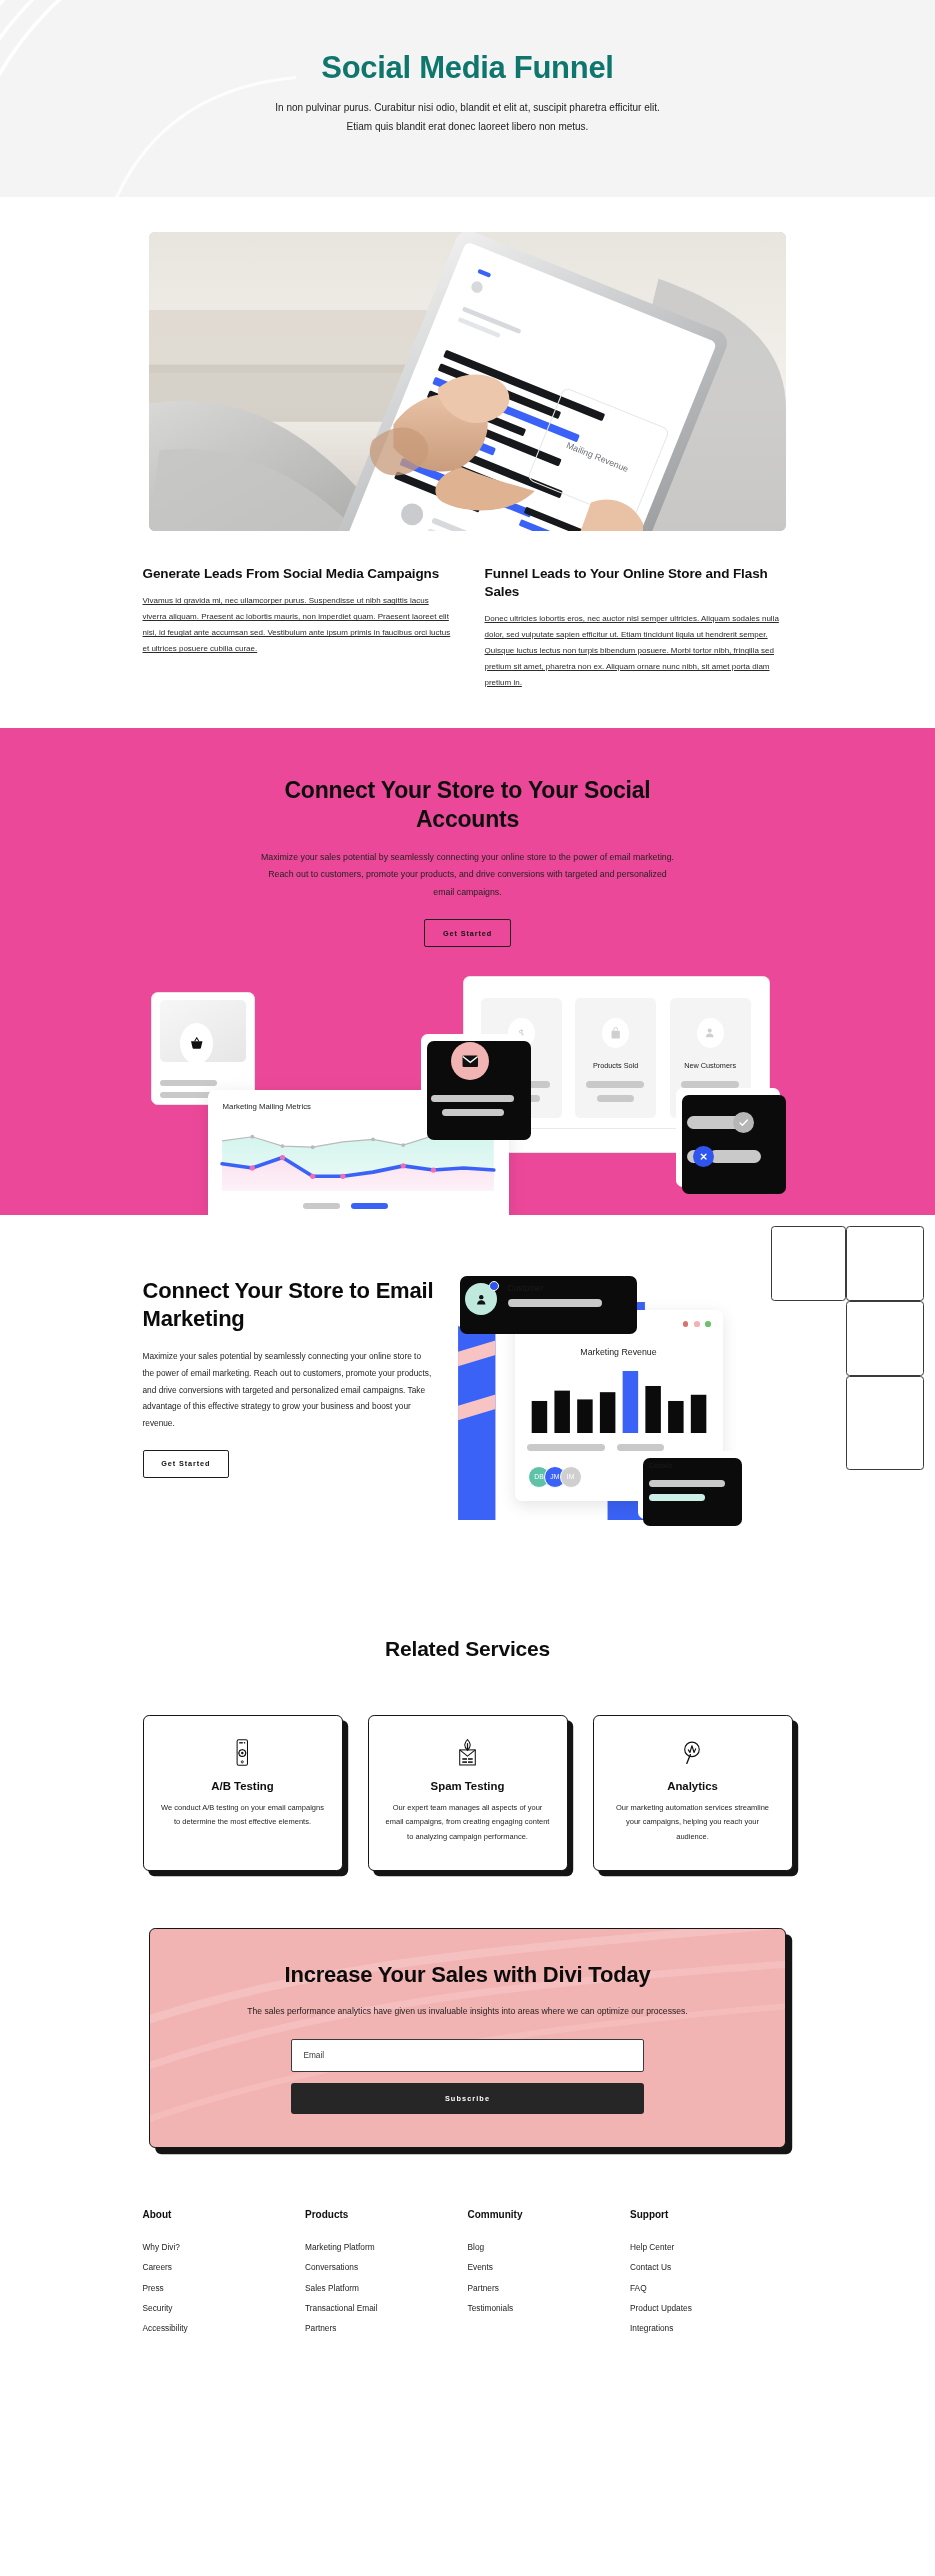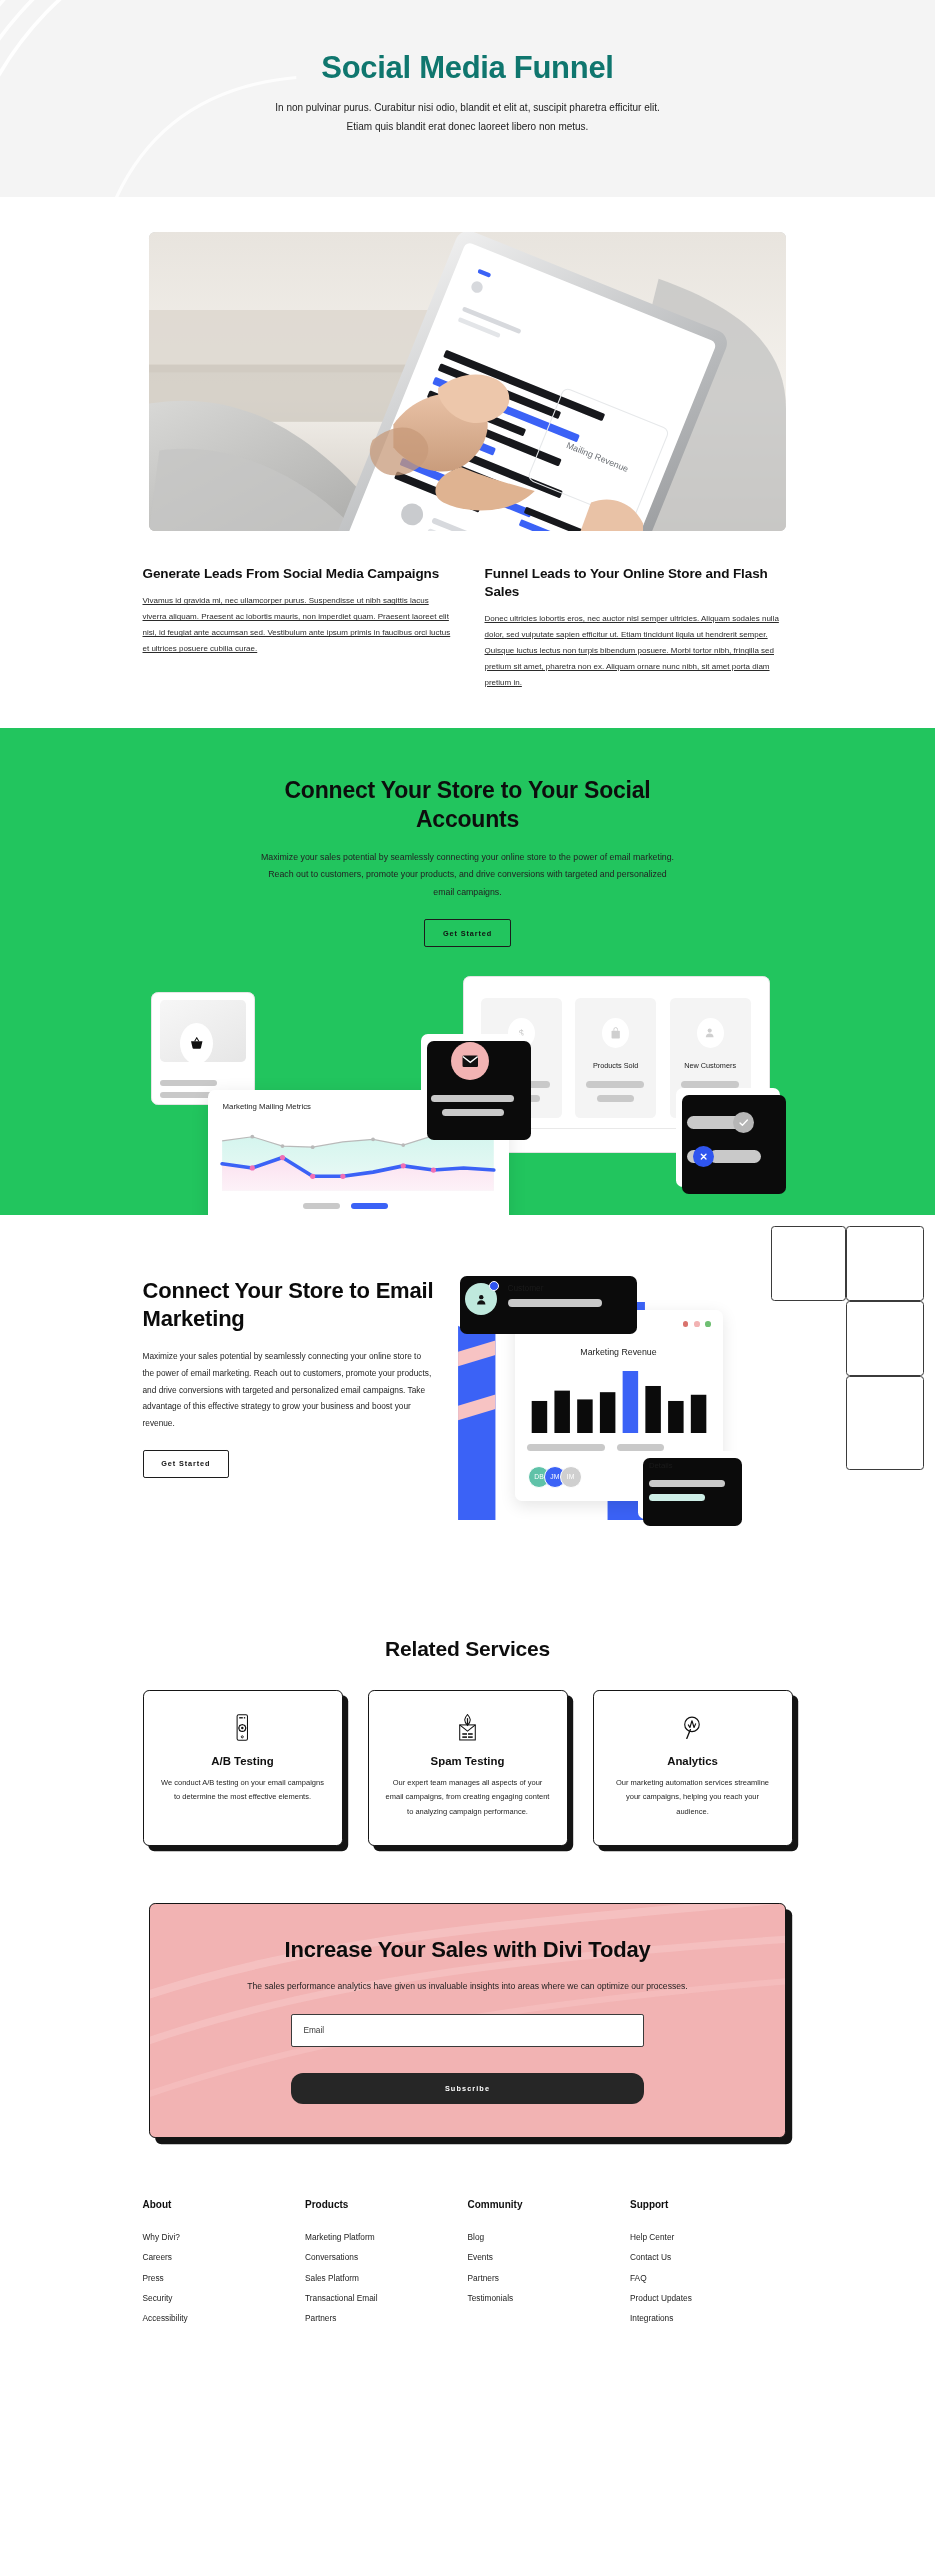--- a/index.html
+++ b/index.html
@@ -43,21 +43,21 @@
   .col { flex: 1; }
   .col-title {
     font-size: 13.5px; font-weight: 700; line-height: 1.32; color: #101010;
     letter-spacing: -0.1px;
   }
   .col-body {
     margin-top: 10.4px; font-size: 8px; line-height: 2.0; color: #2b2b2b; text-decoration: underline;
   }
 
   
-  .connect-social { background: #22c55e; padding: 48px 0 0; position: relative; overflow: hidden; }
+  .connect-social { background: #ec4899; padding: 48px 0 0; position: relative; overflow: hidden; }
   .cs-head { max-width: 520px; margin: 0 auto; text-align: center; }
   .cs-title {
     font-size: 23px; font-weight: 700; line-height: 1.25; color: #0d0d0d;
     letter-spacing: -0.2px; max-width: 405px; margin: 0 auto;
   }
   .cs-sub {
     margin: 15.6px auto 0; max-width: 416px;
     font-size: 8.8px; line-height: 1.95; color: #222;
   }
   .btn-outline {
@@ -79,21 +79,21 @@
   }
   .em-body { margin-top: 15.6px; font-size: 8.3px; line-height: 2.0; color: #232323; }
   .em-right { position: relative; flex: 1; height: 291px; }
 
   .deco-squares { position: absolute; right: 0; top: 0; }
   .deco-sq { position: absolute; border: 0.8px solid #3b3b3b; border-radius: 3.6px; background: #fff; }
 
   
   .services { background: #fff; padding: 38px 0 34px; }
   .svc-title { text-align: center; font-size: 21px; font-weight: 700; letter-spacing: -0.2px; color: #0d0d0d; }
-  .svc-row { display: flex; gap: 25px; margin-top: 29px; }
+  .svc-row { display: flex; gap: 25px; margin-top: 54px; }
   .svc-card {
     flex: 1; background: #fff; border: 1px solid #151515; border-radius: 6.2px;
     padding: 23px 15.6px 25px; text-align: center;
     box-shadow: 5.2px 5.2px 0 #141414;
   }
   .svc-ico { height: 28px; display: flex; align-items: center; justify-content: center; margin-bottom: 13.5px; }
   .svc-name { font-size: 11.4px; font-weight: 700; color: #0f0f0f; }
   .svc-desc { margin-top: 8.3px; font-size: 7.5px; line-height: 1.95; color: #262626; }
 
   
@@ -111,22 +111,22 @@
     max-width: 405px; margin: 0 auto; letter-spacing: -0.2px;
   }
   .cta-sub { margin: 14.6px auto 0; max-width: 457px; font-size: 8.6px; line-height: 1.9; color: #1d1d1d; }
   .cta-form { max-width: 353px; margin: 20px auto 0; }
   .cta-input {
     width: 100%; background: #fff; border: 0.8px solid #3a3a3a; border-radius: 2.1px;
     padding: 10.4px 11.4px; font-size: 8.3px; color: #1a1a1a; font-family: inherit;
   }
   .cta-input::placeholder { color: #3a3a3a; opacity: 1; }
   .cta-btn {
-    width: 100%; margin-top: 26px; background: #262626; color: #fff;
-    border: none; border-radius: 12px; padding: 11px 0;
+    width: 100%; margin-top: 11px; background: #262626; color: #fff;
+    border: none; border-radius: 3px; padding: 11px 0;
     font-size: 7.3px; font-weight: 700; letter-spacing: 1.1px;
     cursor: pointer; font-family: inherit;
   }
 
   
   .footer { background: #fff; padding: 25px 0 31px; }
   .footer-row { display: flex; }
   .fcol { flex: 1; }
   .fcol-title { font-size: 10px; font-weight: 700; color: #0f0f0f; margin-bottom: 22px; }
   .fcol-link { display: block; font-size: 8.3px; color: #1c1c1c; margin-bottom: 10.4px; text-decoration: none; }

